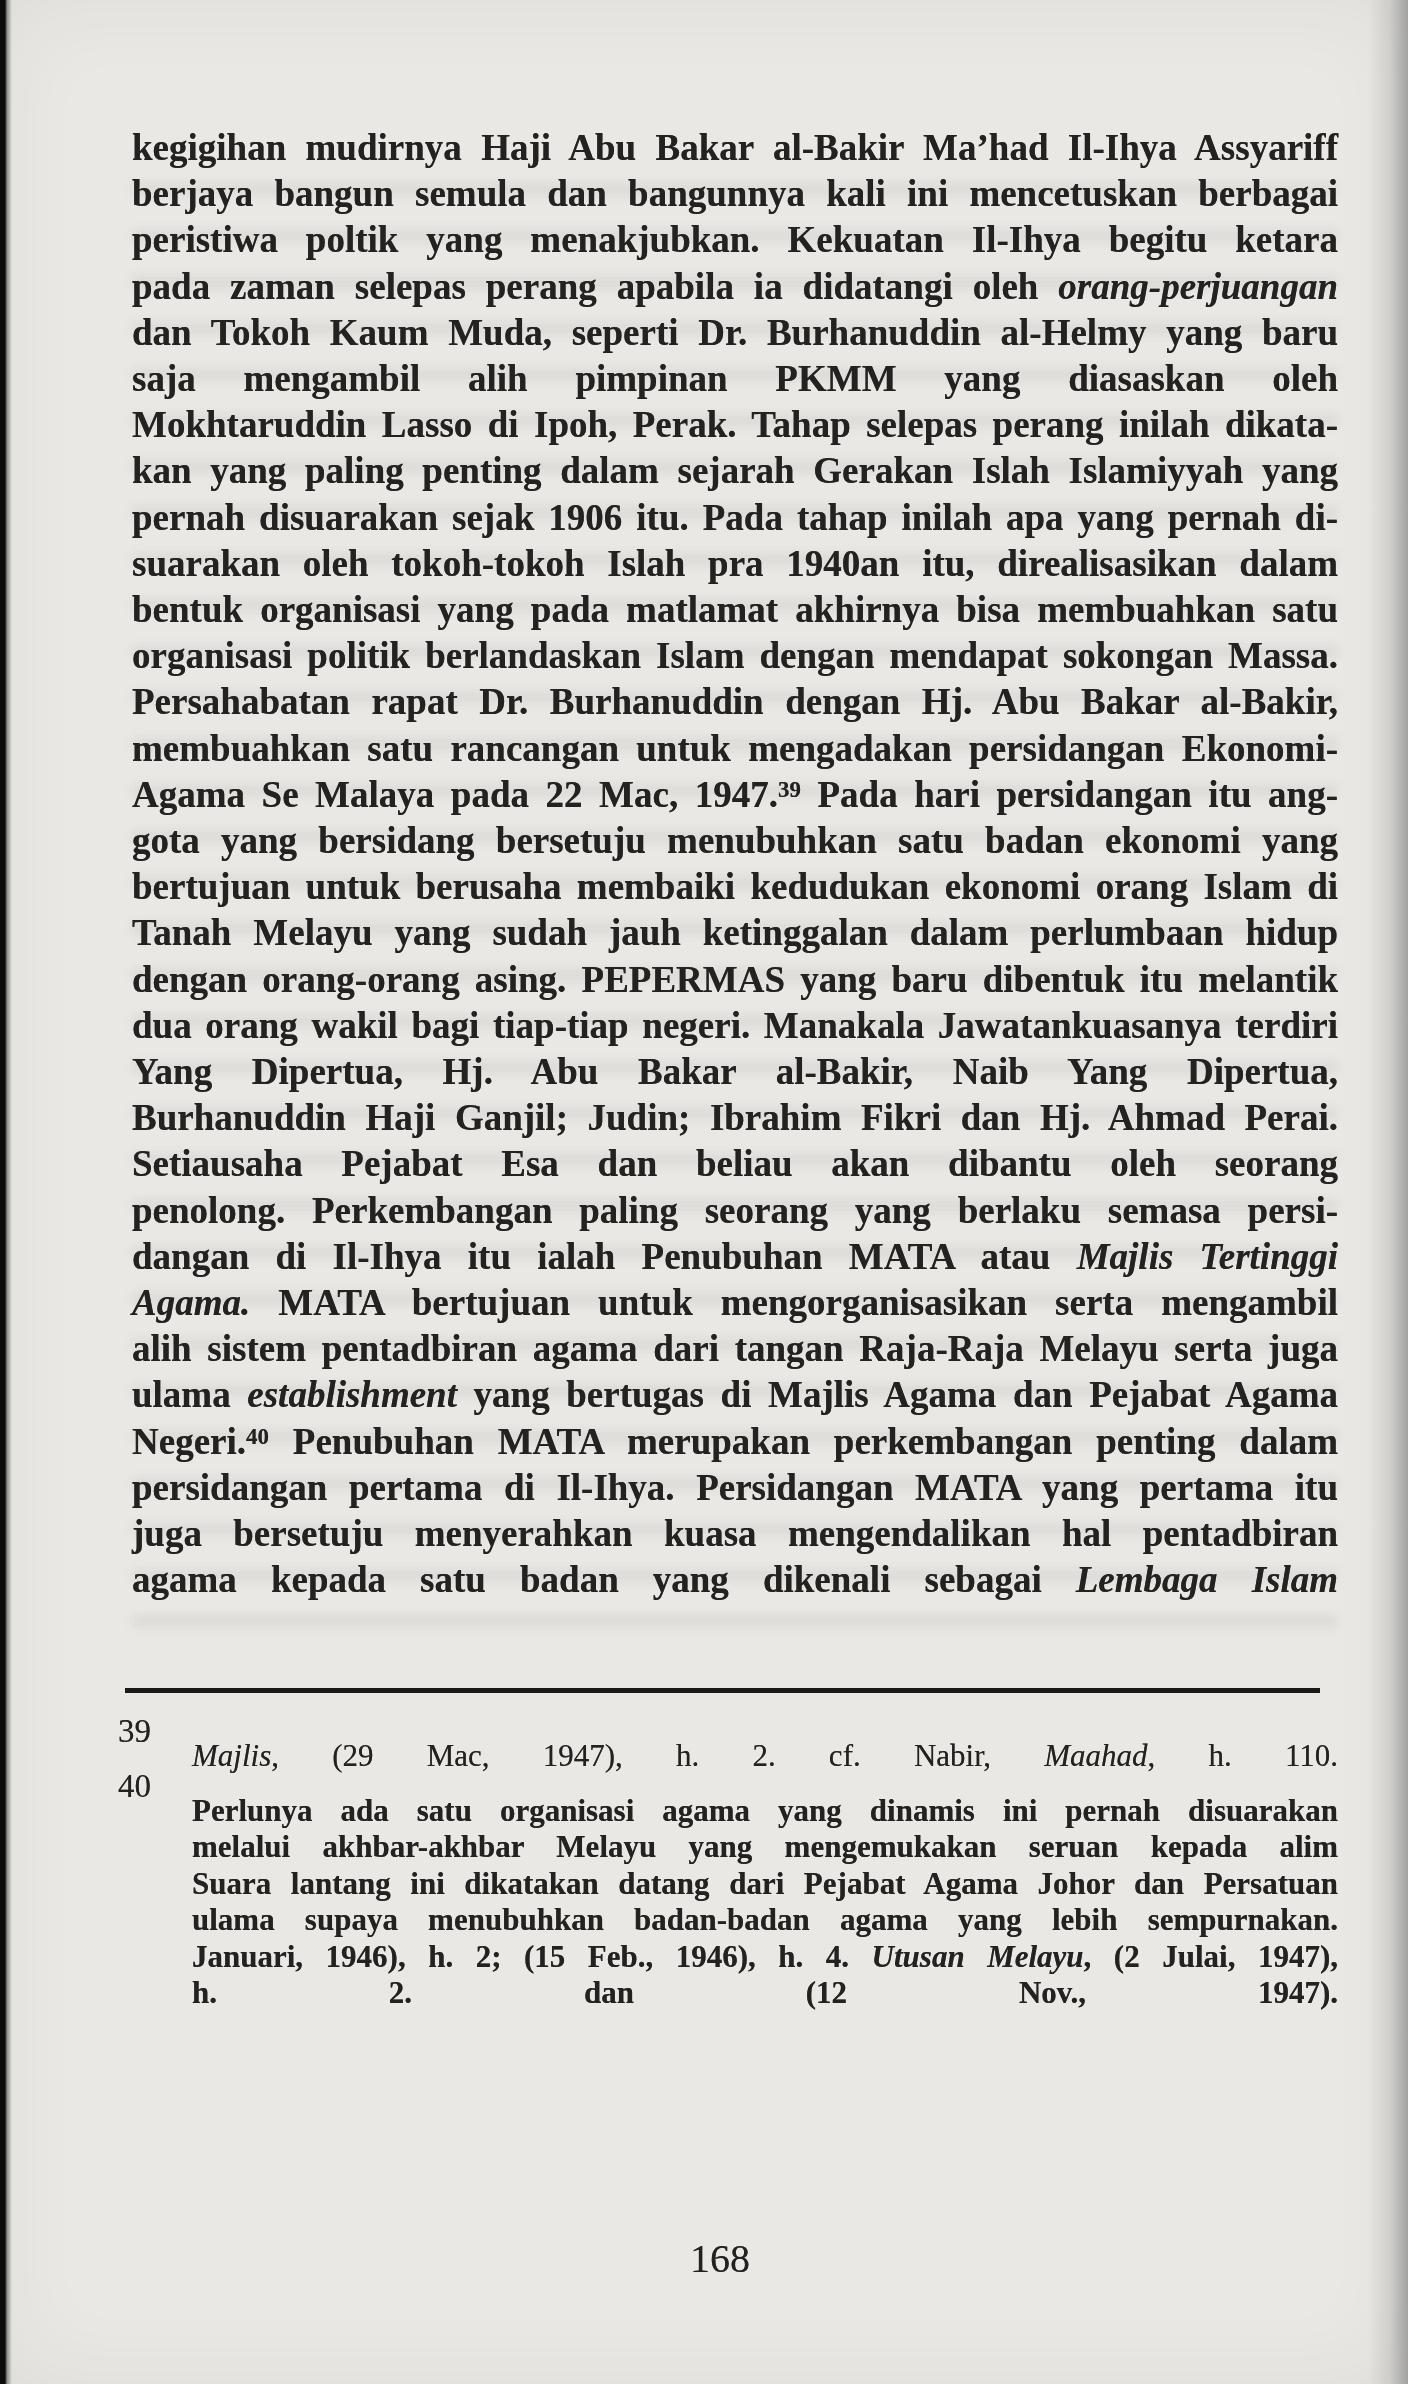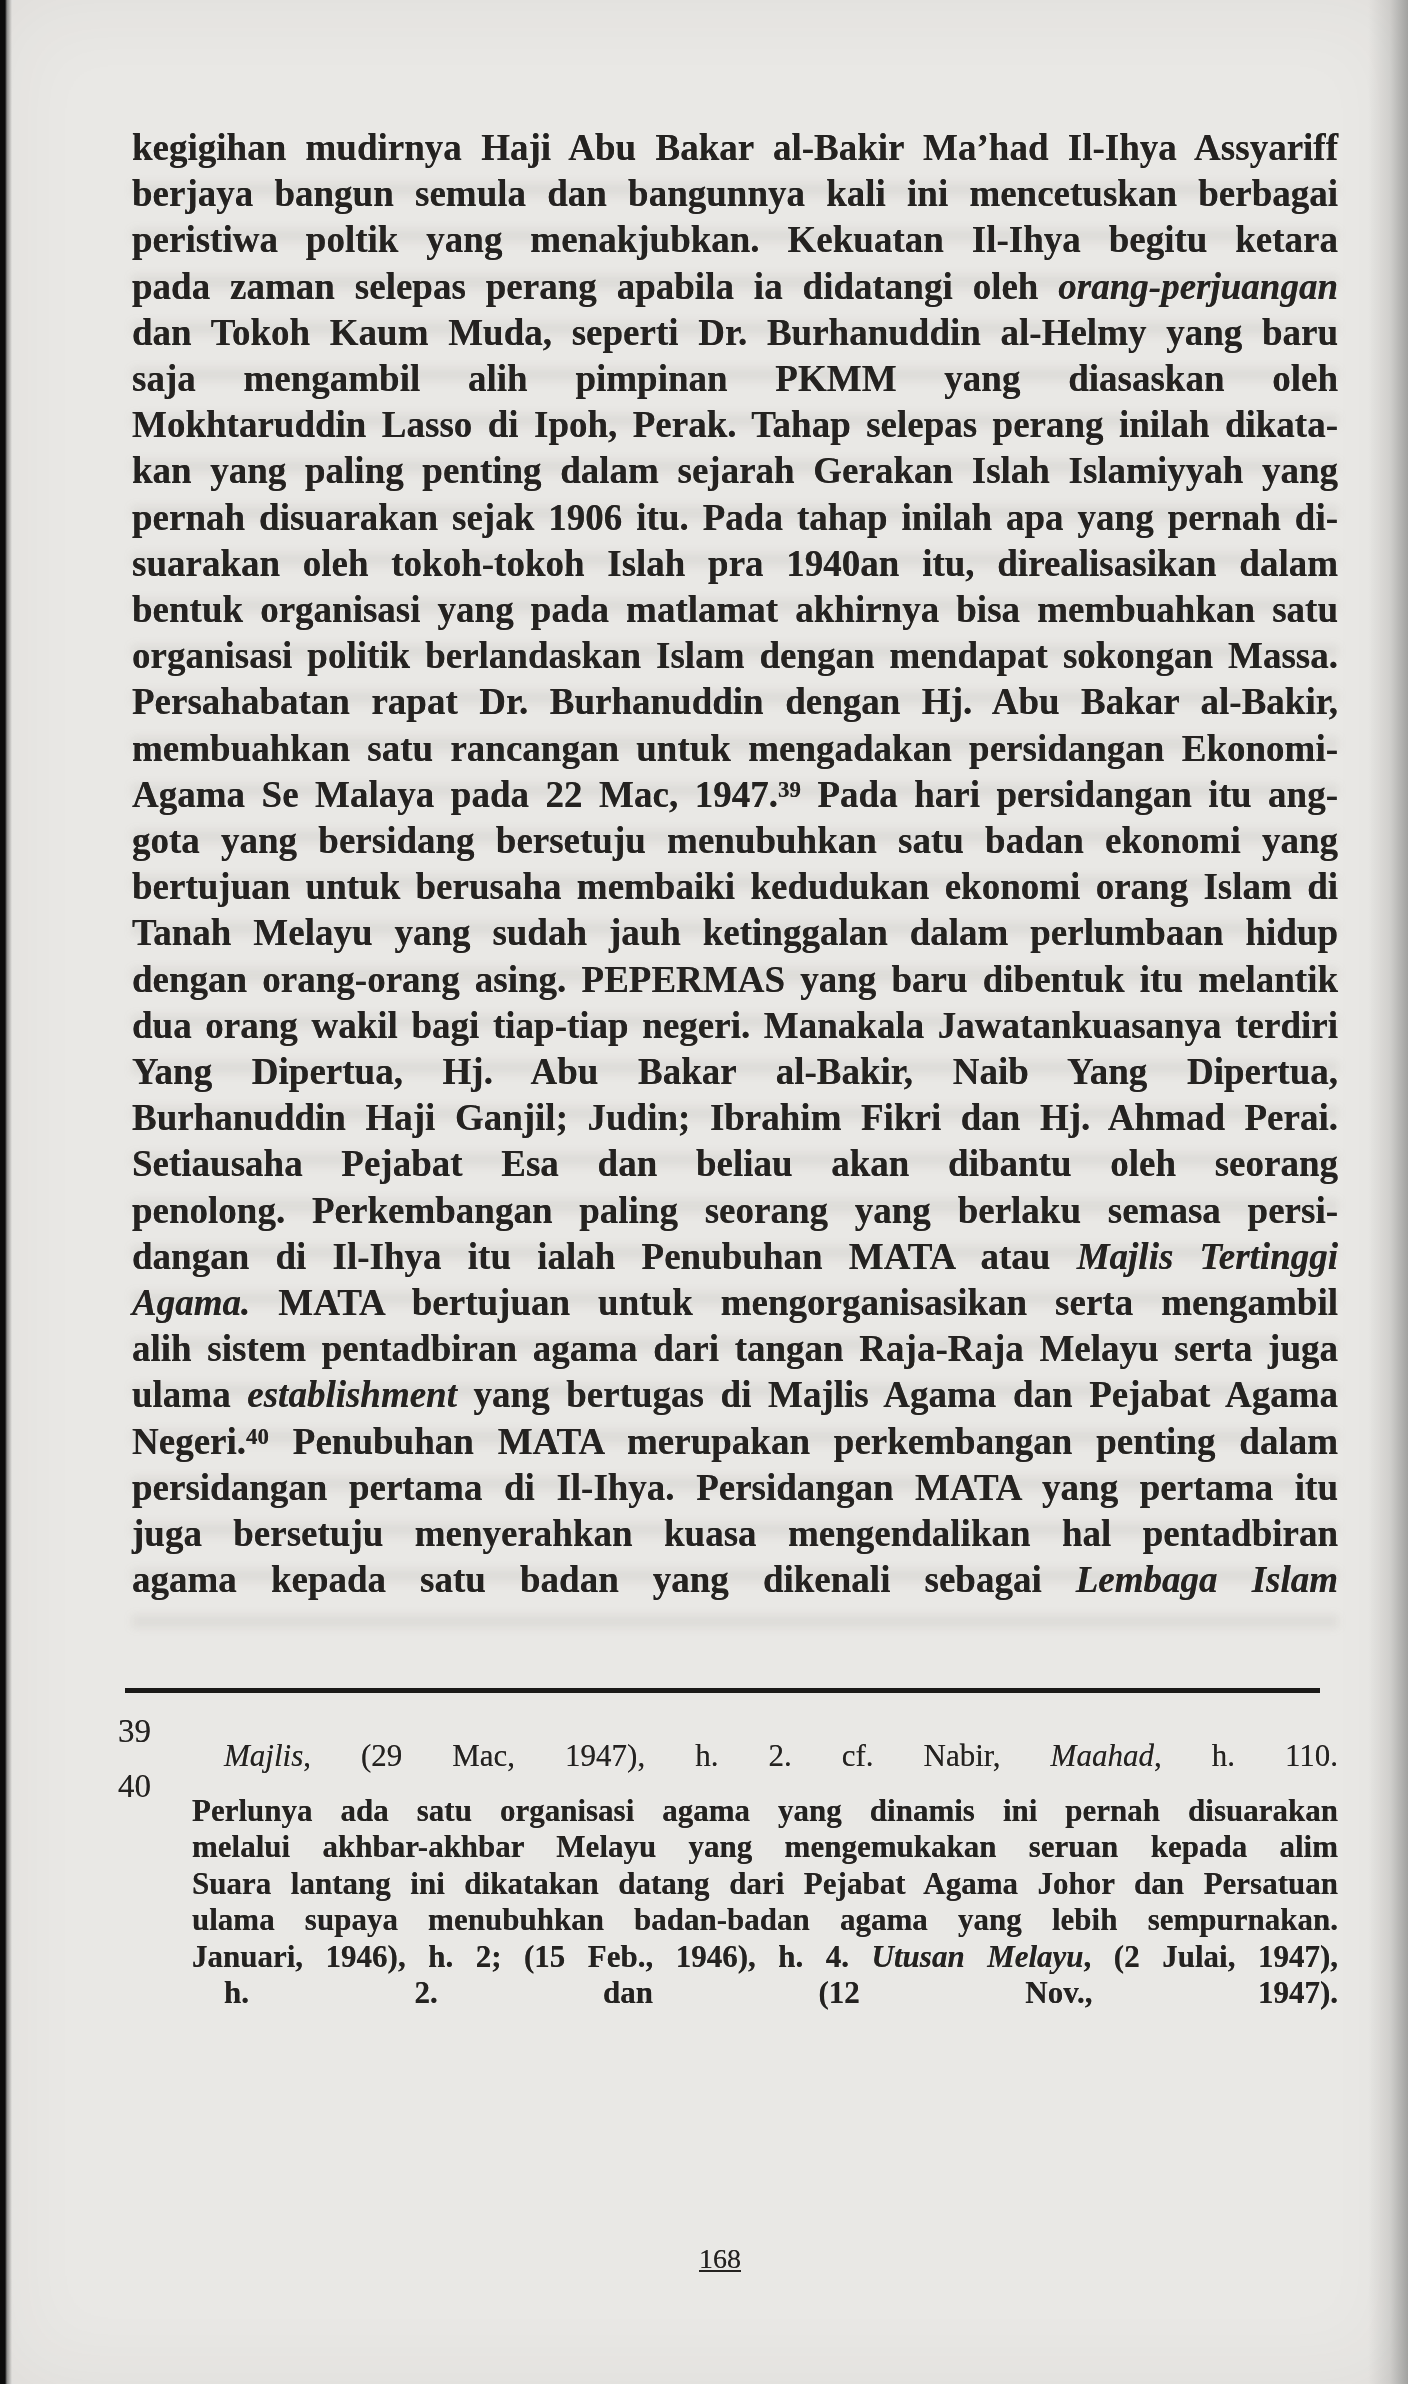--- a/index.html
+++ b/index.html
@@ -33,21 +33,21 @@
     position:absolute;left:132px;top:125px;width:1206px;
     font-size:37px;
     text-shadow:0 0 0.6px rgba(36,34,32,0.65);
   }
   .body-text .tline{
     line-height:46.2px;
     text-align:justify;
     text-align-last:justify;
     font-weight:bold;
   }
-  .tline.noj{text-align:left;text-align-last:left;margin-left:32px;}
+  .tline.noj{text-align:left;text-align-last:left;}
   .it{font-style:italic;}
   .sup{font-size:0.62em;vertical-align:0.42em;line-height:0;}
   .fn-rule{
     position:absolute;left:125px;top:1688px;width:1195px;height:5px;
     background:#1b1a18;
   }
   .fn-num{
     position:absolute;left:118px;width:70px;
     font-size:33px;line-height:34px;
     text-shadow:0 0 0.6px rgba(36,34,32,0.65);
@@ -61,23 +61,22 @@
   }
   .fn-text-0{top:1738px;}
   .fn-text-1{top:1793px;font-weight:bold;}
   .fn-text .tline{
     line-height:36.4px;
     text-align:justify;
     text-align-last:justify;
   }
   .page-number{
     position:absolute;left:650px;top:2240px;width:140px;
-    font-size:28px;line-height:38px;text-align:center;
+    font-size:40px;line-height:38px;text-align:center;
     text-shadow:0 0 0.6px rgba(36,34,32,0.65);
-    text-decoration:underline;
   }
 </style>
 </head>
 <body>
 
 <div class="page">
   <div class="edge-left"></div>
   <div class="edge-right"></div>
   <div class="ghosting"></div>
 

